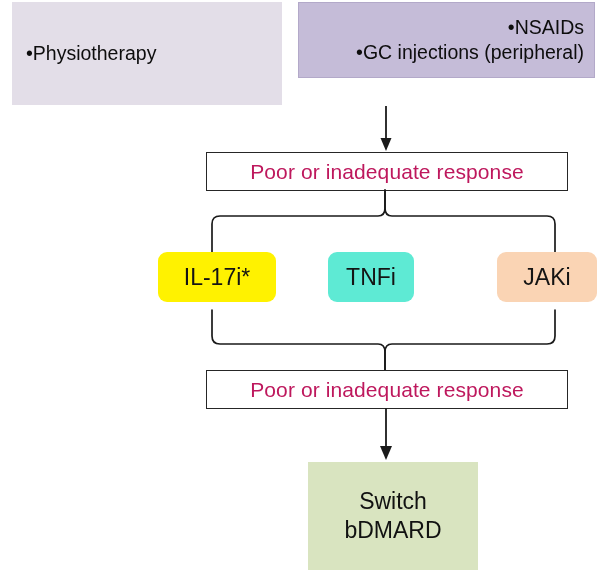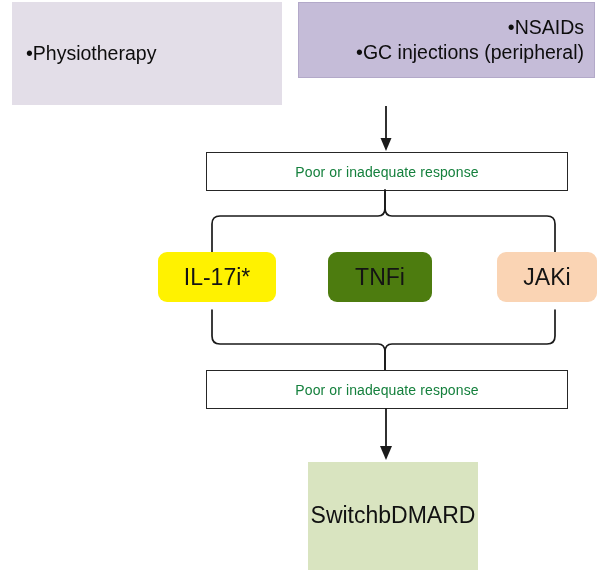--- a/index.html
+++ b/index.html
@@ -66,22 +66,22 @@
     left: 206px;
     width: 362px;
     height: 39px;
     background: #ffffff;
     border: 1.6px solid #262626;
     display: flex;
     align-items: center;
     justify-content: center;
   }
   .response-box .label {
-    font-size: 14px;
-    color: #15803d;
+    font-size: 21px;
+    color: #be185d;
     letter-spacing: 0.1px;
   }
   .response-1 { top: 152px; }
   .response-2 { top: 370px; }
   
   .drug-pill {
     top: 252px;
     height: 50px;
     border-radius: 9px;
     display: flex;
@@ -92,37 +92,37 @@
     font-size: 23px;
     color: #141414;
   }
   .pill-il17 {
     left: 158px;
     width: 118px;
     background: #fff200;
   }
   .pill-tnfi {
     left: 328px;
-    width: 104px;
-    background: #4d7c0f;
+    width: 86px;
+    background: #5eead4;
   }
   .pill-jaki {
     left: 497px;
     width: 100px;
     background: #fad4b4;
   }
   
   .outcome-box {
     left: 308px;
     top: 462px;
     width: 170px;
     height: 108px;
     background: #d9e4c0;
     display: flex;
-    flex-direction: row;
+    flex-direction: column;
     align-items: center;
     justify-content: center;
   }
   .outcome-box .label {
     font-size: 23px;
     color: #111111;
     line-height: 1.28;
     text-align: center;
   }
   

